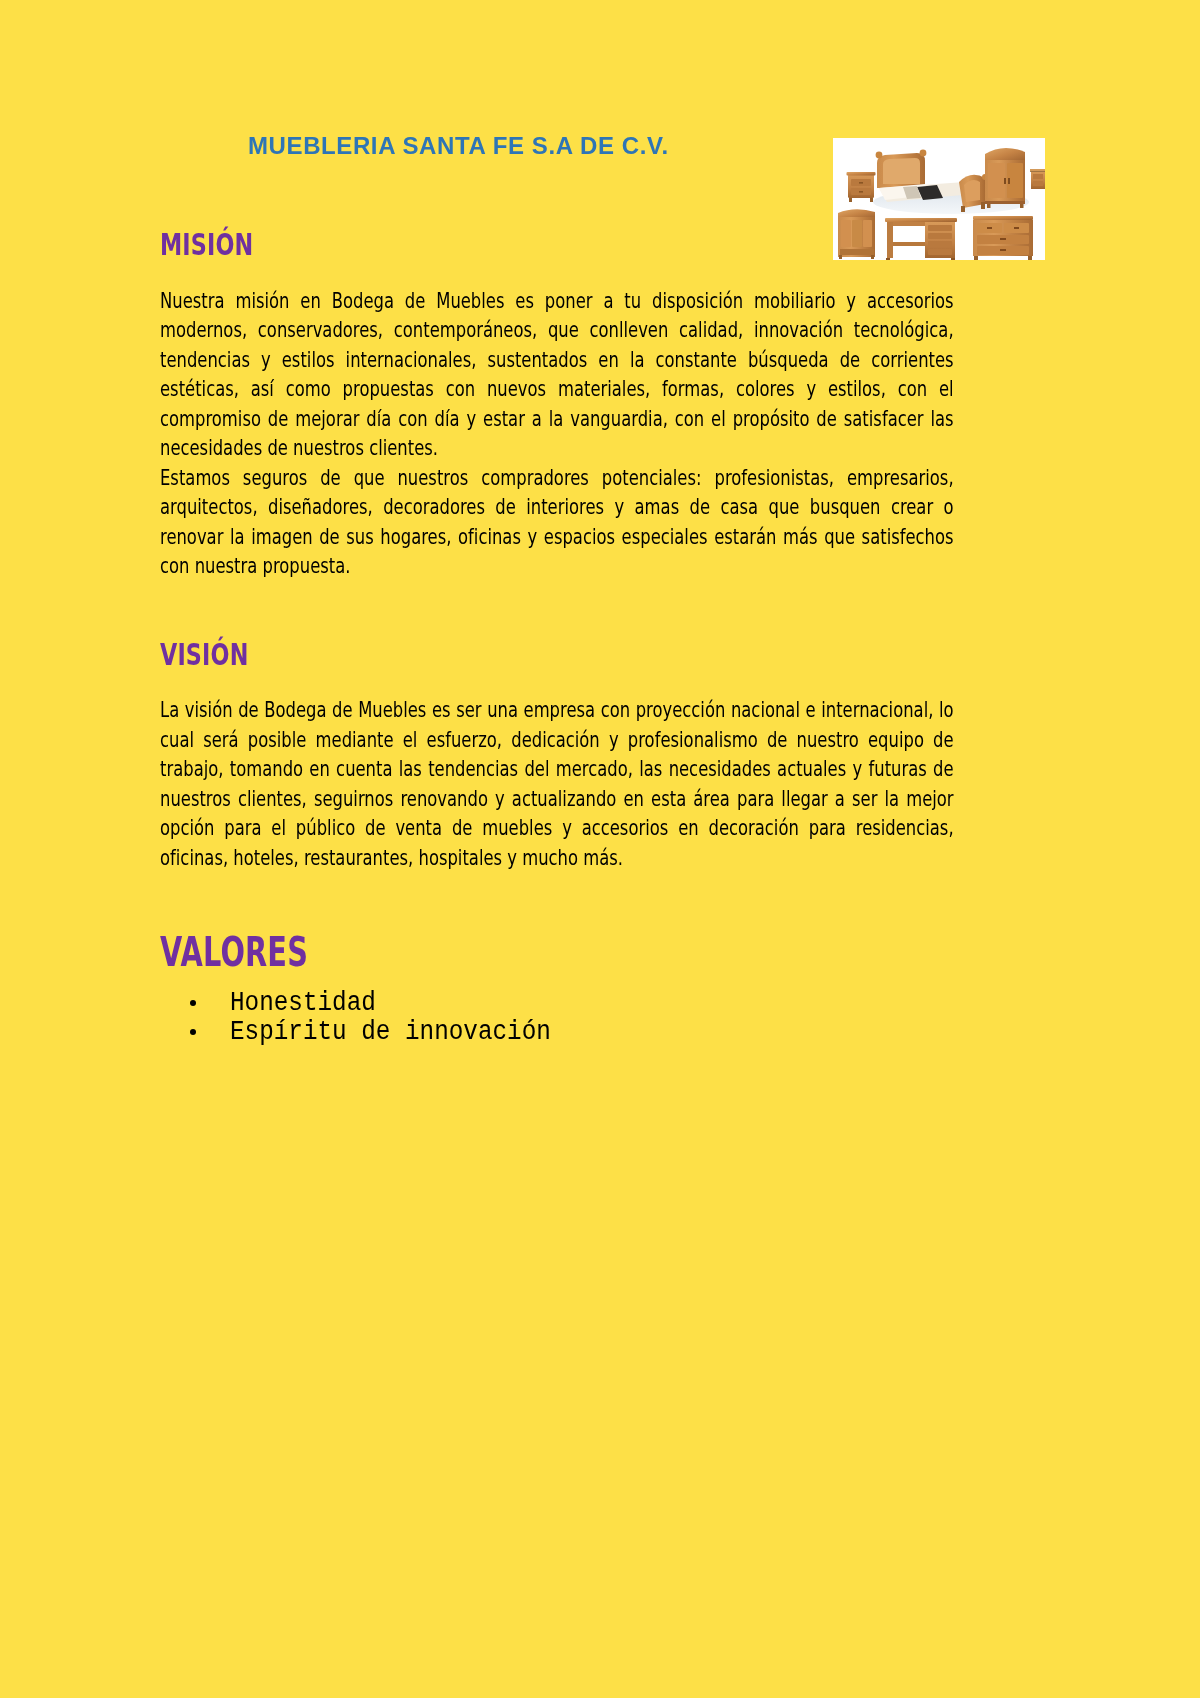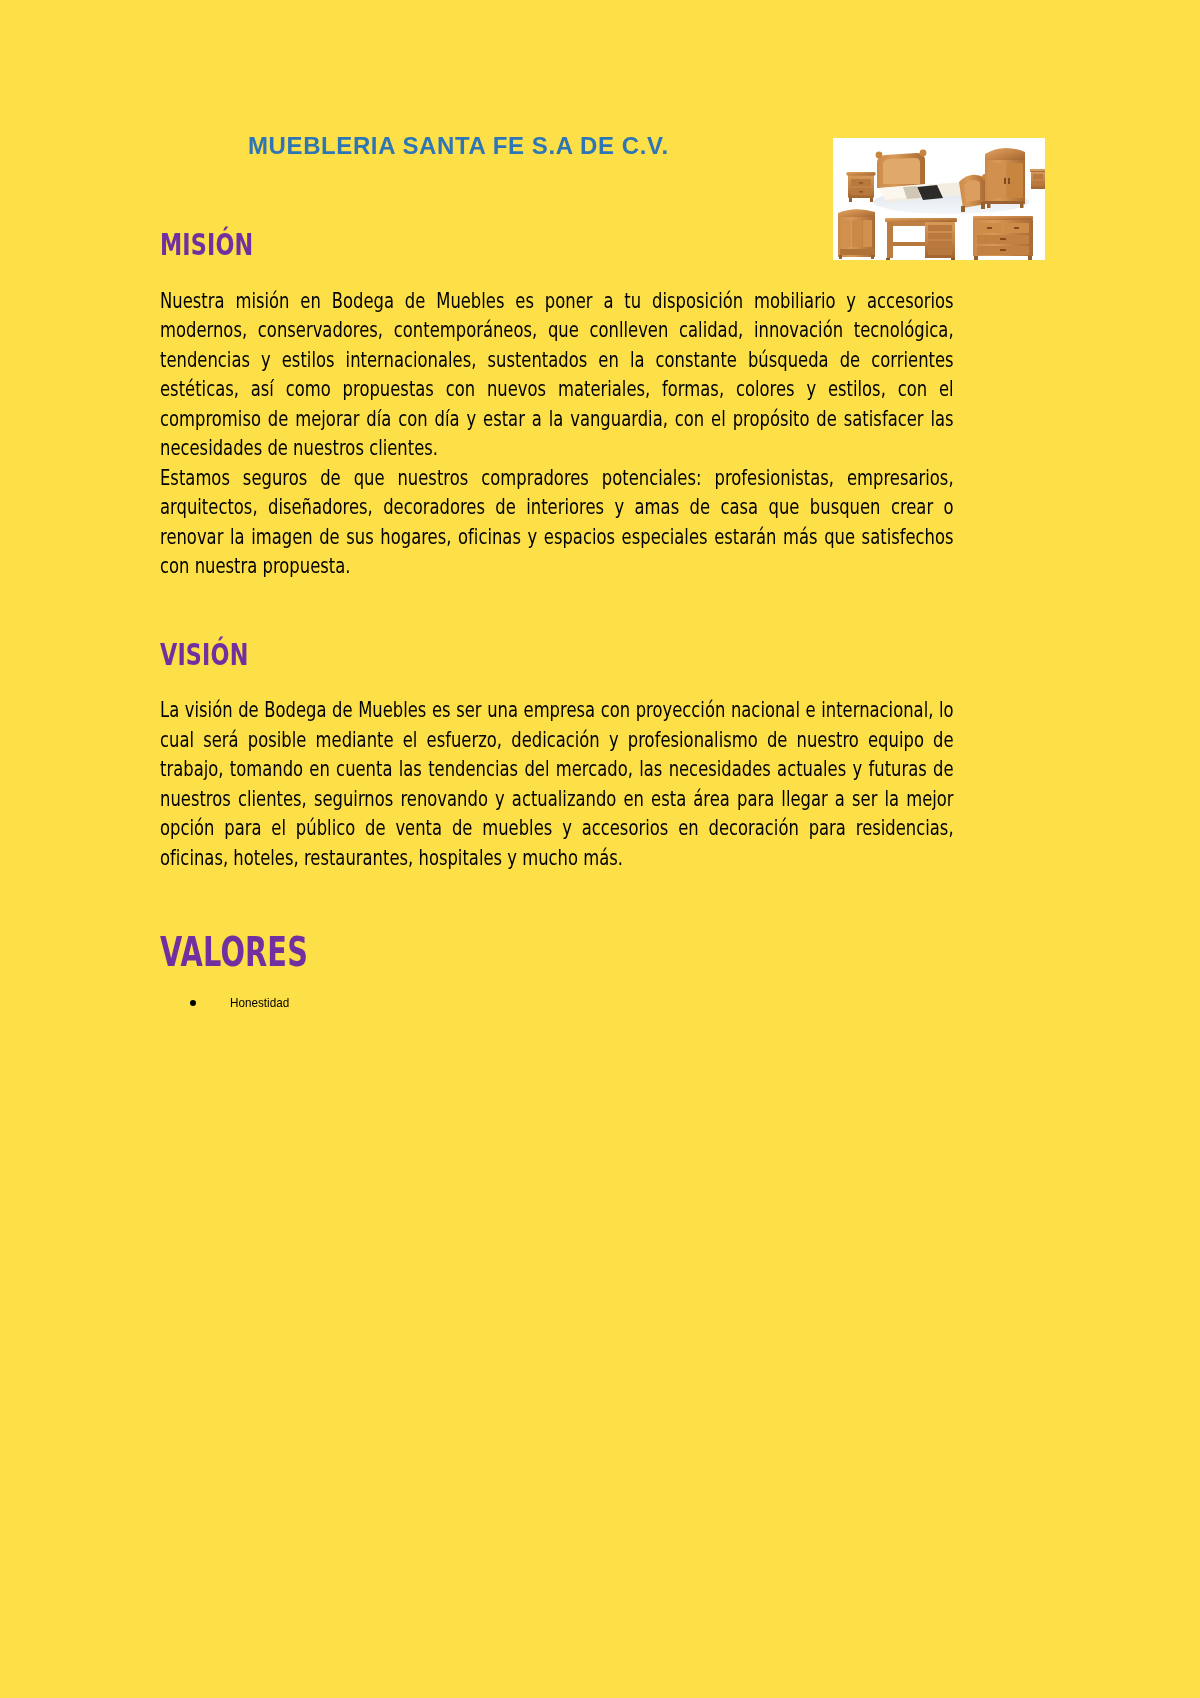--- a/index.html
+++ b/index.html
@@ -90,24 +90,24 @@
 
   
   .values-list {
     margin: 0;
     padding: 0;
     list-style: none;
   }
   .values-list li {
     position: relative;
     padding-left: 70px;
-    font-size: 13px;
+    font-size: 27px;
     line-height: 28.5px;
     color: #000000;
-    font-family: Liberation Sans, sans-serif;
+    font-family: Liberation Mono, monospace;
   }
   .values-list li .bullet-dot {
     position: absolute;
     left: 30px;
     top: 11px;
     width: 6px;
     height: 6px;
     background: #000000;
     border-radius: 50%;
   }
@@ -265,16 +265,20 @@
 
     <div class="spacer-after-vision"></div>
 
     <div class="section-heading h-valores">VALORES</div>
     <div class="spacer-after-valores"></div>
     <ul class="values-list">
       <li>
         <span class="bullet-dot"></span>
         <span class="value-label">Honestidad</span>
       </li>
+      <li>
+        <span class="bullet-dot"></span>
+        <span class="value-label">Espíritu de innovación</span>
+      </li>
     </ul>
 
   </div>
 </div>
 
 </body></html>

